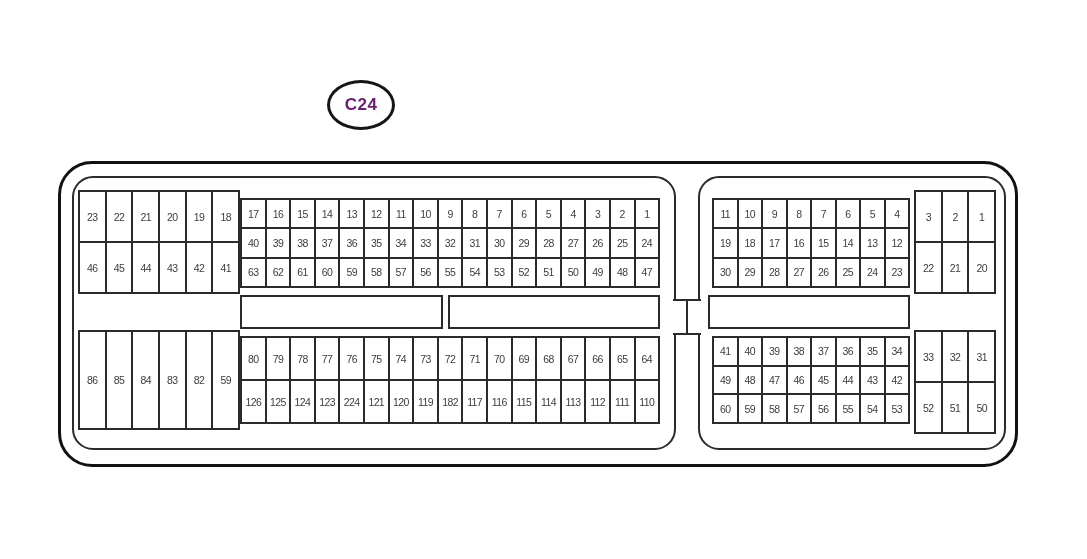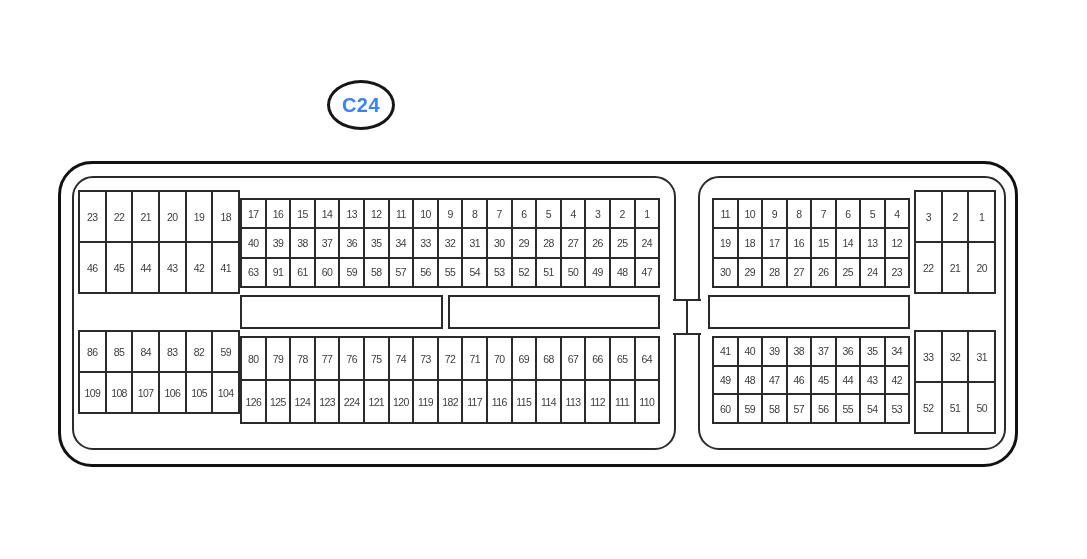--- a/index.html
+++ b/index.html
@@ -5,21 +5,21 @@
   html, body { margin:0; padding:0; background:#ffffff; }
   .canvas {
     position:relative; width:1087px; height:559px; background:#ffffff;
     font-family:"Liberation Sans", sans-serif; overflow:hidden;
   }
   
   .id-oval {
     position:absolute; width:62px; height:44px;
     border:3px solid #161616; border-radius:50%;
     display:flex; align-items:center; justify-content:center;
-    font-size:20px; font-weight:600; color:#3b82f6; letter-spacing:0.5px;
+    font-size:17px; font-weight:600; color:#701a75; letter-spacing:0.5px;
     background:#ffffff;
   }
   .id-oval.c24 { left:327px; top:80px; }
   .id-oval.a24 { left:849px; top:80px; }
 
   
   .outer-shell {
     position:absolute; left:58px; top:161px; width:954px; height:300px;
     border:3px solid #111111; border-radius:34px; background:#ffffff;
   }
@@ -50,21 +50,21 @@
   .pin-cell {
     flex:1; display:flex; align-items:center; justify-content:center;
     font-size:10.5px; color:#3c3c3c; letter-spacing:-0.6px;
     background:#ffffff; overflow:hidden;
   }
   .pin-cell + .pin-cell { border-left:2px solid #2b2b2b; }
 
   
   .c24 .grid-top-side     { left:4px;   top:12px;  width:162px; height:104px; }
   .c24 .grid-top-main     { left:166px; top:20px;  width:420px; height:90px;  }
-  .c24 .grid-bottom-side  { left:4px;   top:152px; width:162px; height:84px; }
+  .c24 .grid-bottom-side  { left:4px;   top:152px; width:162px; height:100px; }
   .c24 .grid-bottom-main  { left:166px; top:158px; width:420px; height:88px;justify-content:flex-end;  }
   
   .a24 .grid-top-main     { left:12px;  top:20px;  width:198px; height:90px;  }
   .a24 .grid-top-side     { left:214px; top:12px;  width:82px;  height:104px; }
   .a24 .grid-bottom-main  { left:12px;  top:158px; width:198px; height:88px;  }
   .a24 .grid-bottom-side  { left:214px; top:152px; width:82px;  height:104px; }
 
   
   .keyway {
     position:absolute; top:117px; height:34px;
@@ -138,21 +138,21 @@
             <div class="pin-cell">30</div>
             <div class="pin-cell">29</div>
             <div class="pin-cell">28</div>
             <div class="pin-cell">27</div>
             <div class="pin-cell">26</div>
             <div class="pin-cell">25</div>
             <div class="pin-cell">24</div>
           </div>
           <div class="pin-row">
             <div class="pin-cell">63</div>
-            <div class="pin-cell">91</div>
+            <div class="pin-cell">62</div>
             <div class="pin-cell">61</div>
             <div class="pin-cell">60</div>
             <div class="pin-cell">59</div>
             <div class="pin-cell">58</div>
             <div class="pin-cell">57</div>
             <div class="pin-cell">56</div>
             <div class="pin-cell">55</div>
             <div class="pin-cell">54</div>
             <div class="pin-cell">53</div>
             <div class="pin-cell">52</div>
@@ -166,28 +166,20 @@
       <div class="keyway k1"></div>
       <div class="keyway k2"></div>
       <div class="pin-grid grid-bottom-side">
           <div class="pin-row">
             <div class="pin-cell">86</div>
             <div class="pin-cell">85</div>
             <div class="pin-cell">84</div>
             <div class="pin-cell">83</div>
             <div class="pin-cell">82</div>
             <div class="pin-cell">59</div>
-          </div>
-          <div class="pin-row">
-            <div class="pin-cell">109</div>
-            <div class="pin-cell">108</div>
-            <div class="pin-cell">107</div>
-            <div class="pin-cell">106</div>
-            <div class="pin-cell">105</div>
-            <div class="pin-cell">104</div>
           </div>
         </div>
       <div class="pin-grid grid-bottom-main">
           <div class="pin-row">
             <div class="pin-cell">80</div>
             <div class="pin-cell">79</div>
             <div class="pin-cell">78</div>
             <div class="pin-cell">77</div>
             <div class="pin-cell">76</div>
             <div class="pin-cell">75</div>

